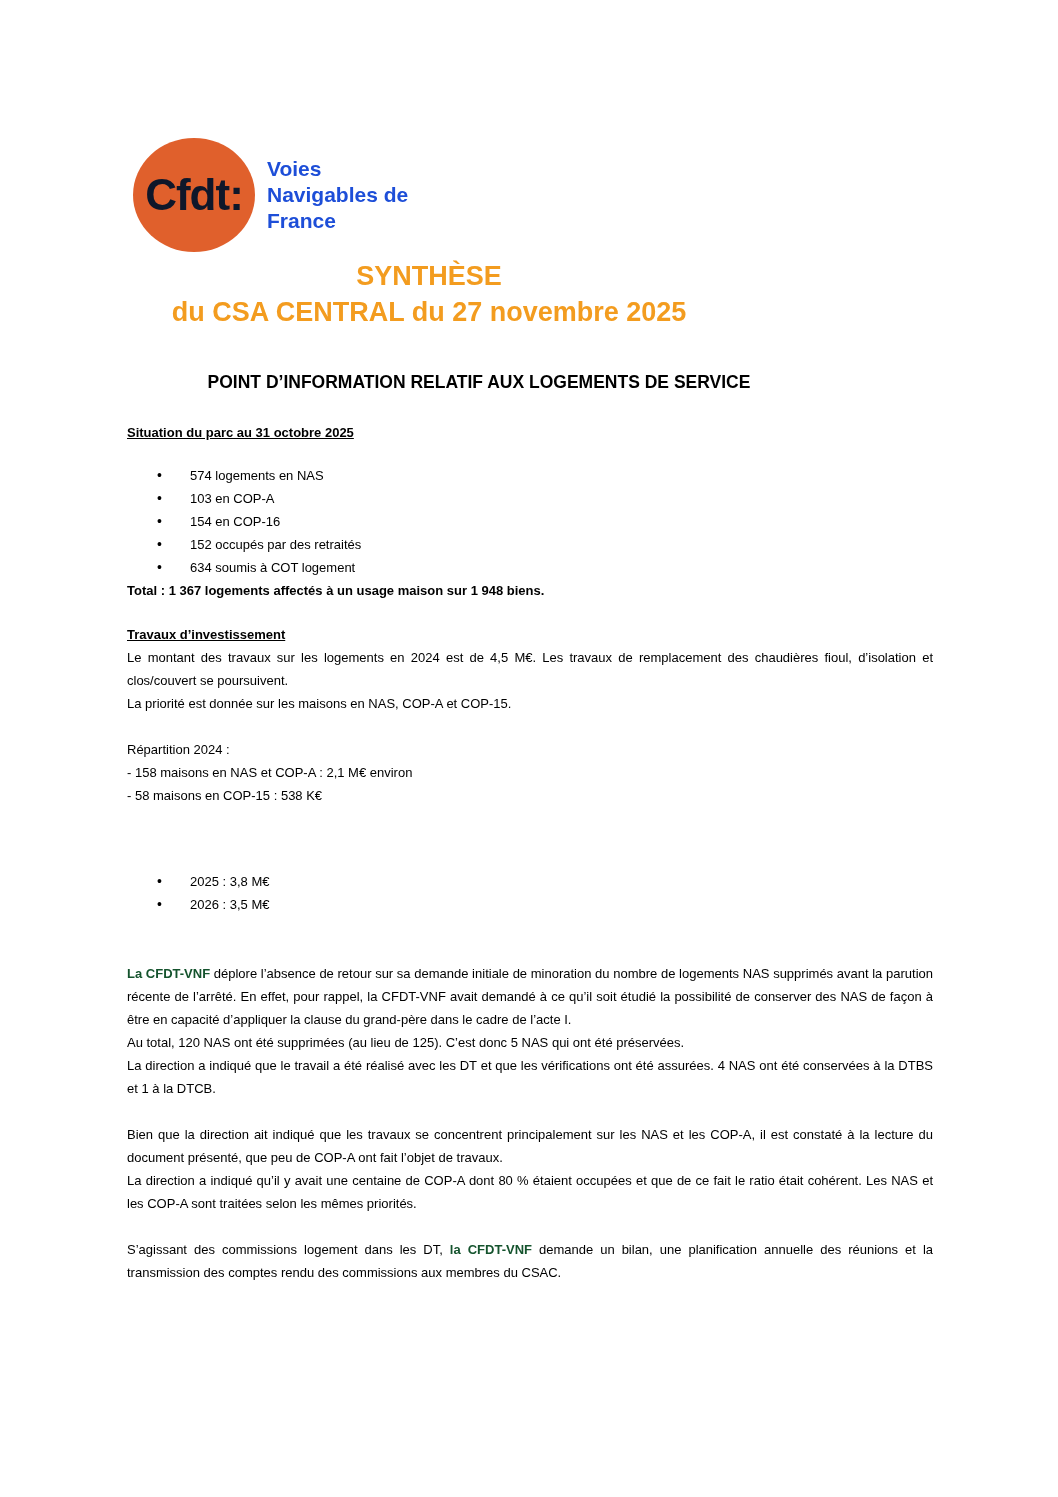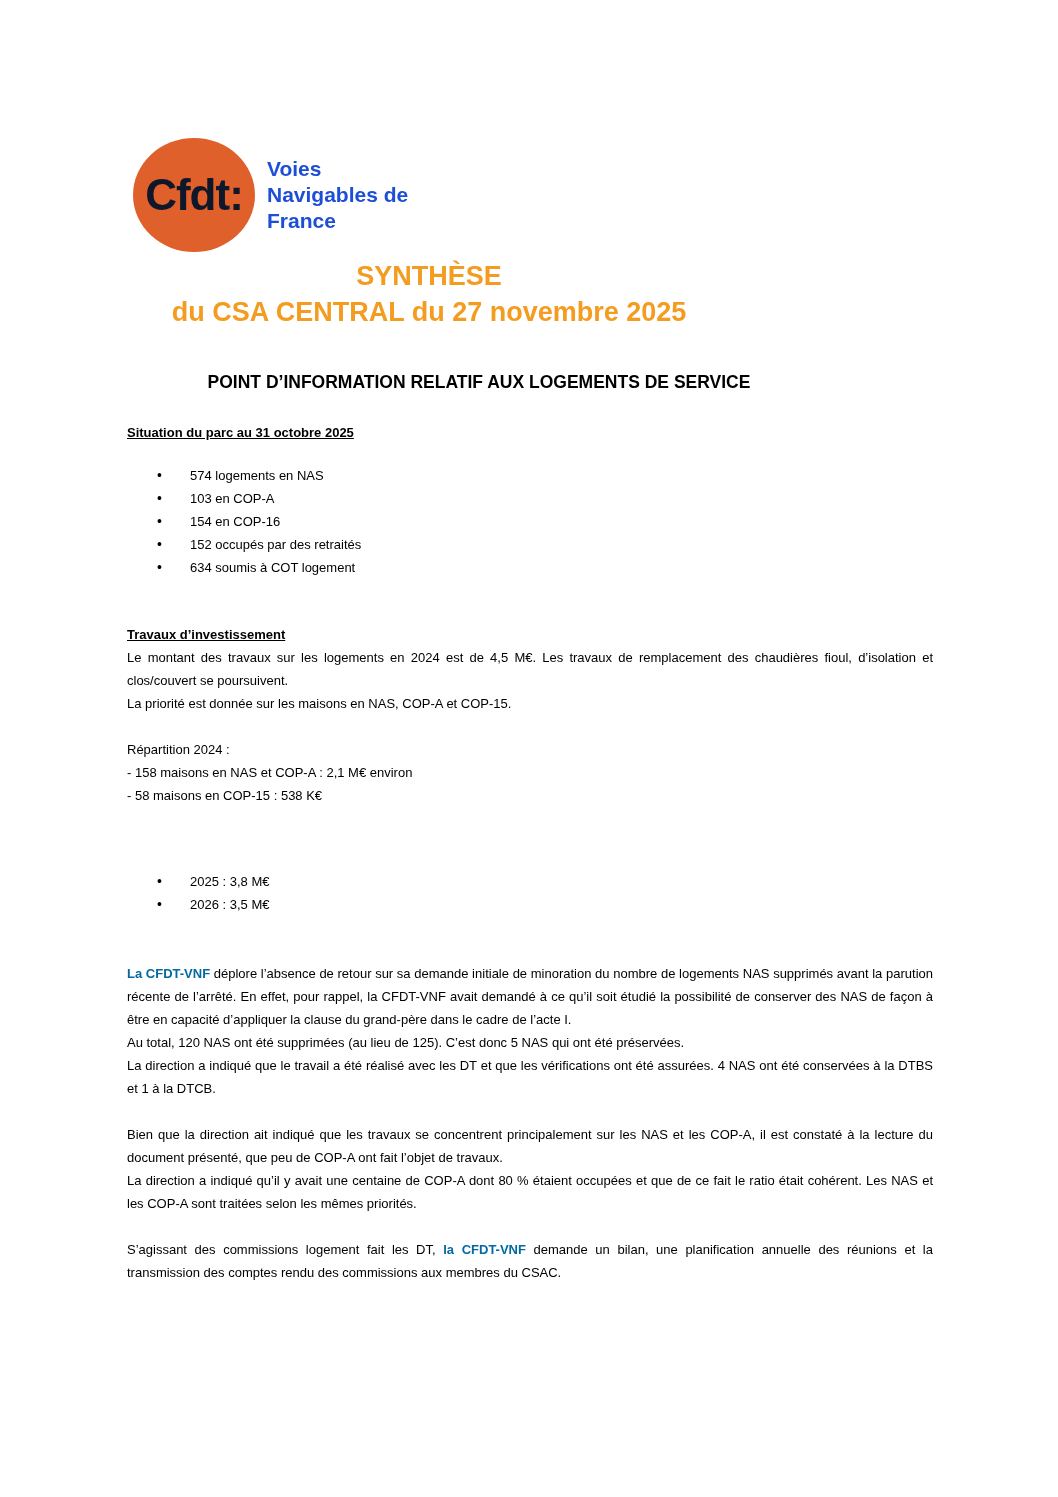--- a/index.html
+++ b/index.html
@@ -23,21 +23,21 @@
       font-weight: bold; font-size: 17.5px; }
 
     .content { position: absolute; left: 127px; width: 806px; font-size: 13px; line-height: 23px; }
     .sec-title { font-weight: bold; text-decoration: underline; }
     ul { margin: 0; padding: 0; list-style: none; }
     ul li { position: relative; padding-left: 63px; }
     ul li::before { content: "\2022"; position: absolute; left: 30px; font-size: 14px; }
     ul.prev li { padding-left: 63px; }
     p { margin: 0; }
     .justify { text-align: justify; }
-    .orange { color: #0369a1; font-weight: bold; }
+    .orange { color: #14532d; font-weight: bold; }
     .bold { font-weight: bold; }
   </style>
 </head>
 <body>
 
 <div class="page">
 
   <div class="logo">
     <div class="logo-circle">
       <span>Cfdt:</span>
@@ -57,20 +57,21 @@
   <div class="content" style="top:421px;">
     <div class="sec-title">Situation du parc au 31 octobre 2025</div>
     <div style="height:20px"></div>
     <ul>
       <li>574 logements en NAS</li>
       <li>103 en COP-A</li>
       <li>154 en COP-16</li>
       <li>152 occupés par des retraités</li>
       <li>634 soumis à COT logement</li>
     </ul>
+    <div class="bold">Total : 1 367 logements affectés à un usage maison sur 1 948 biens.</div>
   </div>
 
   <div class="content" style="top:623px;">
     <div class="sec-title">Travaux d’investissement</div>
     <p class="justify">Le montant des travaux sur les logements en 2024 est de 4,5 M€. Les travaux de remplacement des chaudières fioul, d’isolation et clos/couvert se poursuivent.</p>
     <p>La priorité est donnée sur les maisons en NAS, COP-A et COP-15.</p>
     <div style="height:23px"></div>
     <p>Répartition 2024 :</p>
     <p>- 158 maisons en NAS et COP-A : 2,1 M€ environ</p>
     <p>- 58 maisons en COP-15 : 538 K€</p>
@@ -85,16 +86,16 @@
   </div>
 
   <div class="content justify" style="top:962px;">
     <p><span class="orange">La CFDT-VNF</span><span> déplore l’absence de retour sur sa demande initiale de minoration du nombre de logements NAS supprimés avant la parution récente de l’arrêté. En effet, pour rappel, la CFDT-VNF avait demandé à ce qu’il soit étudié la possibilité de conserver des NAS de façon à être en capacité d’appliquer la clause du grand-père dans le cadre de l’acte I.</span></p>
     <p>Au total, 120 NAS ont été supprimées (au lieu de 125). C’est donc 5 NAS qui ont été préservées.</p>
     <p>La direction a indiqué que le travail a été réalisé avec les DT et que les vérifications ont été assurées. 4 NAS ont été conservées à la DTBS et 1 à la DTCB.</p>
     <div style="height:23px"></div>
     <p>Bien que la direction ait indiqué que les travaux se concentrent principalement sur les NAS et les COP-A, il est constaté à la lecture du document présenté, que peu de COP-A ont fait l’objet de travaux.</p>
     <p>La direction a indiqué qu’il y avait une centaine de COP-A dont 80 % étaient occupées et que de ce fait le ratio était cohérent. Les NAS et les COP-A sont traitées selon les mêmes priorités.</p>
     <div style="height:23px"></div>
-    <p><span>S’agissant des commissions logement fait les DT, </span><span class="orange">la CFDT-VNF</span><span> demande un bilan, une planification annuelle des réunions et la transmission des comptes rendu des commissions aux membres du CSAC.</span></p>
+    <p><span>S’agissant des commissions logement dans les DT, </span><span class="orange">la CFDT-VNF</span><span> demande un bilan, une planification annuelle des réunions et la transmission des comptes rendu des commissions aux membres du CSAC.</span></p>
   </div>
 
 </div>
 
 </body></html>

